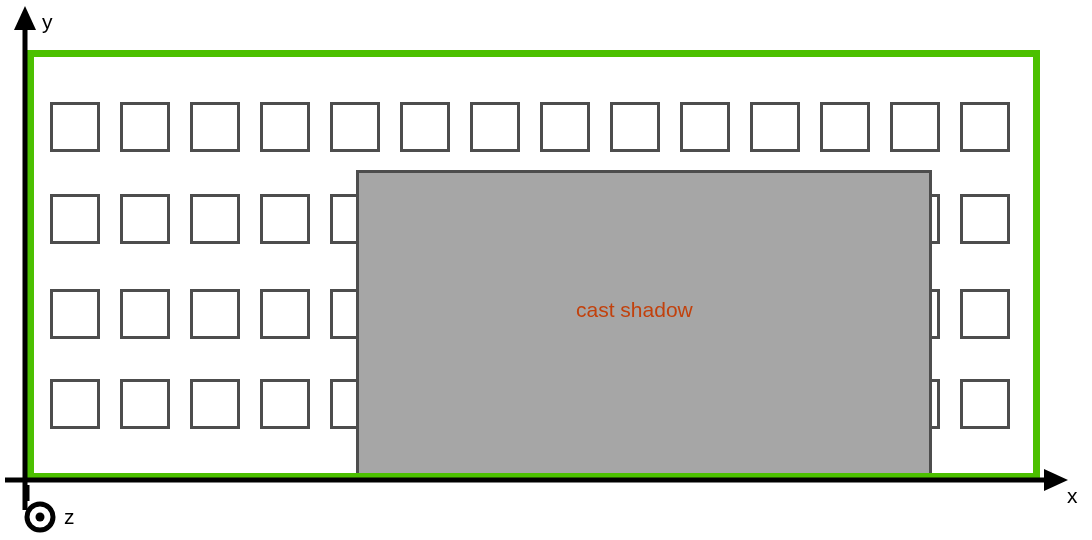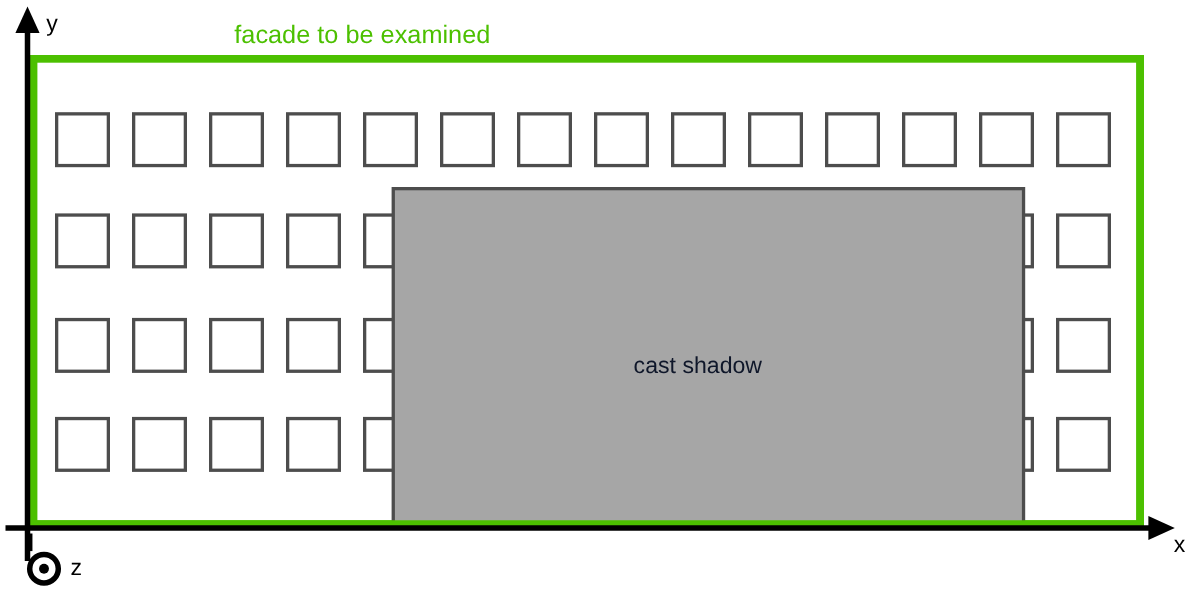--- a/index.html
+++ b/index.html
@@ -97,23 +97,22 @@
       <line x1="1036.5" y1="50" x2="1036.5" y2="480" stroke="#4CC000" stroke-width="7"></line>
       <line x1="25" y1="510" x2="25" y2="22" stroke="#000000" stroke-width="5"></line>
       <polygon points="25,6 14,30 36,30" fill="#000000"></polygon>
       <line x1="5" y1="480" x2="1052" y2="480" stroke="#000000" stroke-width="5"></line>
       <polygon points="1068,480 1044,469 1044,491" fill="#000000"></polygon>
       <line x1="27" y1="485" x2="27" y2="501" stroke="#000000" stroke-width="5"></line>
       <circle cx="40" cy="517" r="13" fill="#ffffff" stroke="#000000" stroke-width="5"></circle>
       <circle cx="40" cy="517" r="4.5" fill="#000000"></circle>
     </svg>
 
-  <div class="lbl" style="position:absolute;left:213px;top:18px;font-size:23px;color:#4CC000;white-space:nowrap;">facade to be examined</div>
 
-  <div class="lbl" style="position:absolute;left:576px;top:321px;font-size:21px;color:#0f172a;white-space:nowrap;">cast shadow</div>
+  <div class="lbl" style="position:absolute;left:576px;top:298px;font-size:21px;color:#c2410c;white-space:nowrap;">cast shadow</div>
 
 
   <div class="lbl" style="position:absolute;left:42px;top:10px;font-size:21px;color:#000000;">y</div>
 
   <div class="lbl" style="position:absolute;left:1067px;top:484px;font-size:21px;color:#000000;">x</div>
 
   <div class="lbl" style="position:absolute;left:64px;top:505px;font-size:21px;color:#000000;">z</div>
 
 </div>
 

